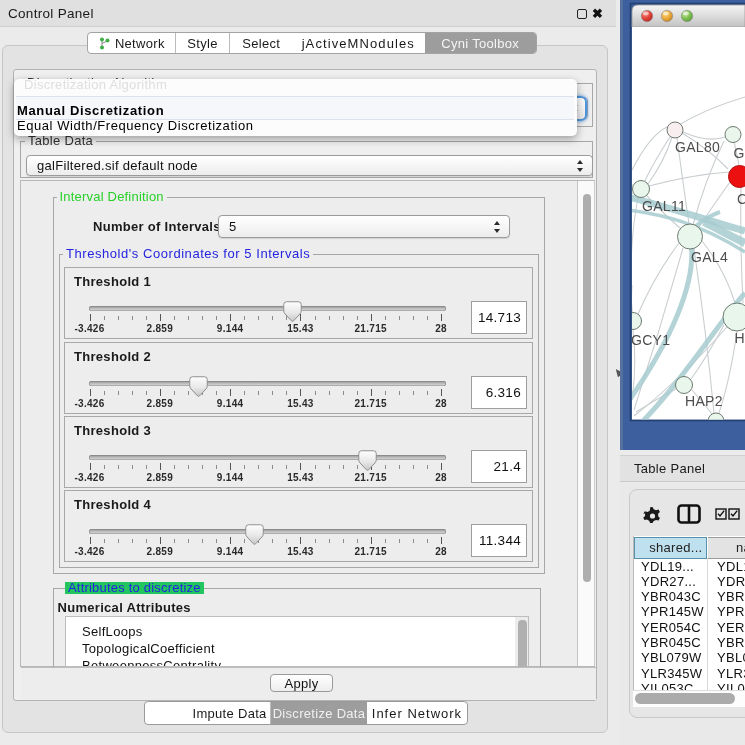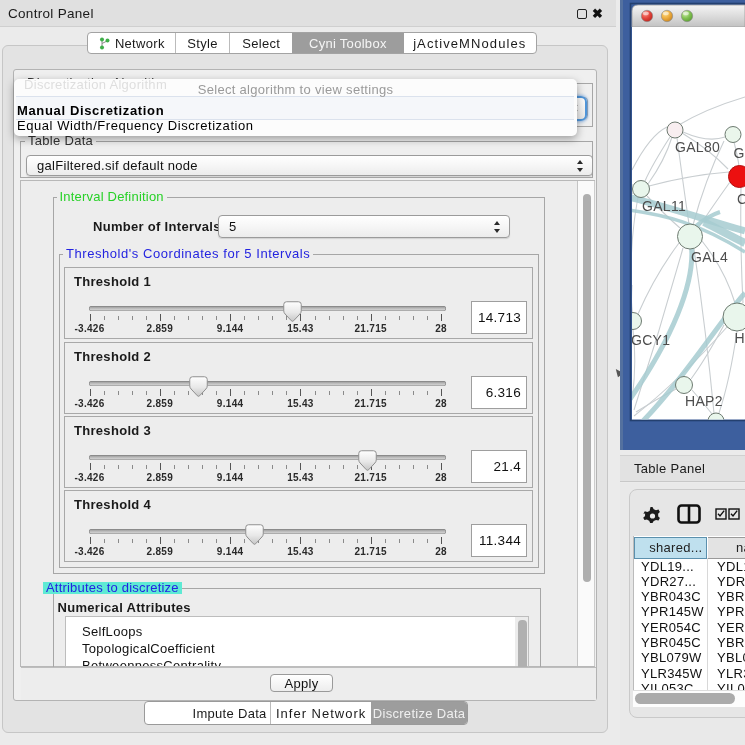--- a/index.html
+++ b/index.html
@@ -44,22 +44,22 @@
 <div class="abs" style="left:87px;top:32px;width:450px;height:22px;background:#ffffff;border:1px solid #a3a3a3;border-radius:4px;display:flex;font-size:13px;color:#1a1a1a;overflow:hidden;">
   <div style="width:88px;display:flex;align-items:center;justify-content:center;border-right:1px solid #bbb;">
     <svg width="13" height="15" viewBox="0 0 13 15" style="margin-right:4px;">
       <path d="M4 3.5 V11.5 M4 7.5 L9 5" stroke="#8a8a8a" stroke-width="1" fill="none"></path>
       <circle cx="4" cy="3.5" r="2" fill="#3fae49"></circle>
           <circle cx="4" cy="11.5" r="2" fill="#3fae49"></circle>
           <circle cx="9.5" cy="4.5" r="2" fill="#3fae49"></circle>
     </svg>Network</div>
   <div style="width:55px;display:flex;align-items:center;justify-content:center;border-right:1px solid #bbb;">Style</div>
   <div style="width:62px;display:flex;align-items:center;justify-content:center;">Select</div>
+  <div style="width:133px;display:flex;align-items:center;justify-content:center;letter-spacing:1.1px;">jActiveMNodules</div>
   <div style="width:112px;display:flex;align-items:center;justify-content:center;background:#9d9d9d;color:#f5f5f5;">Cyni Toolbox</div>
-  <div style="width:133px;display:flex;align-items:center;justify-content:center;letter-spacing:1.1px;">jActiveMNodules</div>
 </div>
 
 <div class="gbox" style="left:20px;top:83px;width:573px;height:44px;"></div>
 <div class="gtitle" style="left:24px;top:77px;color:#333;">Discretization Algorithm</div>
 
 <div class="combo" style="left:26px;top:97px;width:562px;height:22px;">
 </div>
 <div class="abs" style="left:569px;top:96px;width:18px;height:24.5px;border:2.5px solid #4f95d9;border-radius:6px;background:linear-gradient(180deg,#fdfdfd,#e8e8e8);box-shadow:0 0 3px 1px rgba(90,150,220,0.6);"></div>
 <div class="arrows" style="left:572px;top:102px;right:auto;transform:none;opacity:0.45;"></div>
 
@@ -286,41 +286,40 @@
           </linearGradient>
         </defs>
     <path d="M 3.5 0.75 H 15.5 Q 18.25 0.75 18.25 3.5 V 9.8 Q 18.25 11.6 16.9 13 L 10.7 19.7 Q 9.5 20.9 8.3 19.7 L 2.1 13 Q 0.75 11.6 0.75 9.8 V 3.5 Q 0.75 0.75 3.5 0.75 Z" fill="url(#thg3)" stroke="#8f8f8f" stroke-width="1"></path>
   </svg>
   <div class="vbox">
         <span>11.344</span>
       </div>
 </div>
 
 <div class="gbox" style="left:53px;top:587.5px;width:488px;height:109px;border-bottom:none;"></div>
-<div class="gtitle" style="left:43px;top:582px;color:#2424e0;background:#5eead4;letter-spacing:0.2px;">Attributes to discretize</div>
+<div class="gtitle" style="left:65px;top:582px;color:#2424e0;background:#22c55e;letter-spacing:0.2px;">Attributes to discretize</div>
 <div class="abs" style="left:57.5px;top:600px;font-size:13px;font-weight:bold;color:#1a1a1a;">Numerical Attributes</div>
 <div class="abs" style="left:65px;top:616px;width:450px;height:51px;background:#ffffff;border:1px solid #bdbdbd;border-right:none;overflow:hidden;">
   <div style="font-size:13px;color:#111;padding:6px 8px 0 16px;line-height:17px;">SelfLoops<br>TopologicalCoefficient<br>BetweennessCentrality</div>
 </div>
 <div class="abs" style="left:515px;top:616px;width:14px;height:51px;background:#ececec;border:1px solid #bdbdbd;border-left:none;"></div>
 <div class="abs" style="left:518px;top:620px;width:9px;height:47px;background:#b0b0b0;border-radius:4px 4px 0 0;"></div>
 
 <div class="abs" style="left:21px;top:667px;width:575px;height:33px;background:#ededed;border-top:1px solid #bdbdbd;"></div>
 <div class="abs" style="left:270px;top:674px;width:63px;height:18px;background:linear-gradient(180deg,#ffffff,#ededed);border:1px solid #9a9a9a;border-radius:4px;display:flex;align-items:center;justify-content:center;font-size:13px;color:#111;">Apply</div>
 
 <div class="abs" style="left:144px;top:701px;width:324px;height:24px;background:#ffffff;border:1px solid #9a9a9a;border-radius:4px;display:flex;font-size:13px;color:#1a1a1a;overflow:hidden;">
   <div style="width:95px;display:flex;align-items:center;justify-content:center;border-right:1px solid #bbb;margin-left:44px;">Impute Data</div>
+  <div style="width:111px;display:flex;align-items:center;justify-content:center;background:#9d9d9d;color:#f0f0f0;">Discretize Data</div>
   <div style="width:116px;display:flex;align-items:center;justify-content:center;letter-spacing:1.0px;">Infer Network</div>
-  <div style="width:111px;display:flex;align-items:center;justify-content:center;background:#9d9d9d;color:#f0f0f0;">Discretize Data</div>
 </div>
 
 <div class="abs" style="left:14px;top:79px;width:563px;height:57px;background:#fcfcfc;border-radius:5px;box-shadow:0 3px 9px rgba(0,0,0,0.35);"></div>
 <div class="abs" style="left:24px;top:77px;font-size:13px;color:#dedede;">Discretization Algorithm</div>
 <div class="abs" style="left:16px;top:96px;width:558px;height:24px;background:rgba(205,220,238,0.14);border-top:1px solid rgba(160,180,210,0.30);border-bottom:1px solid rgba(160,180,210,0.30);"></div>
-<div class="abs" style="left:14px;top:82px;width:563px;text-align:center;font-size:13px;color:#9a9a9a;">Select algorithm to view settings</div>
 <div class="abs" style="left:17px;top:103px;font-size:13px;font-weight:bold;color:#000;letter-spacing:0.65px;">Manual Discretization</div>
 <div class="abs" style="left:17px;top:118px;font-size:13px;color:#000;letter-spacing:0.55px;">Equal Width/Frequency Discretization</div>
 
 <div class="abs" style="left:615px;top:368px;width:0;height:0;border-left:3px solid transparent;border-right:4px solid transparent;border-bottom:8px solid #555;transform:rotate(-35deg);"></div>
 
 <svg class="abs" style="left:620px;top:0;" width="125" height="450" viewBox="0 0 125 450">
 <defs>
 <linearGradient id="frameg" x1="0" y1="0" x2="1" y2="0">
           <stop offset="0" stop-color="#5f7bae"></stop>
           <stop offset="0.5" stop-color="#3c5e9c"></stop>

